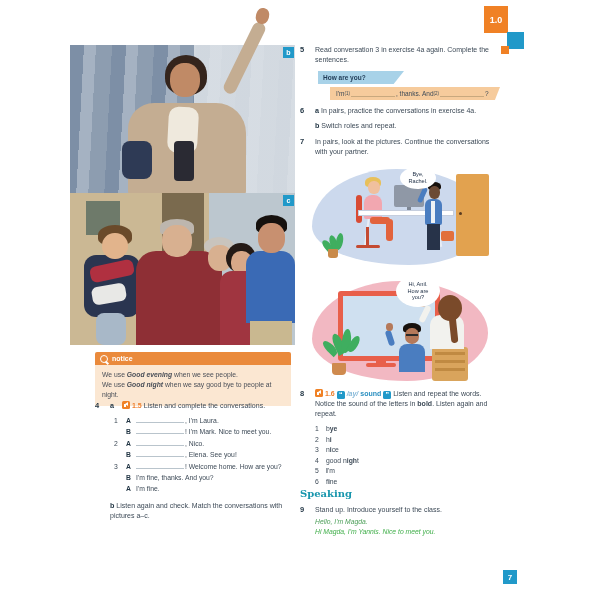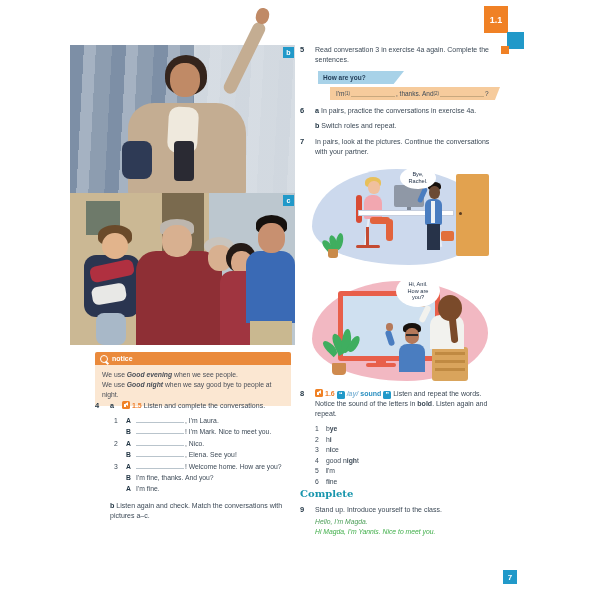--- a/index.html
+++ b/index.html
@@ -150,21 +150,21 @@
   .wnum{width:11px;flex:0 0 11px;}
   
   .speaking-title{font-family:"DejaVu Serif",serif;font-weight:bold;color:#1896ad;font-size:10px;}
   .example{font-size:6.8px;font-style:italic;line-height:9.6px;}
   .ex-green1{color:#4a9e57;}
   .ex-green2{color:#3fae49;}
 </style>
 </head>
 <body>
 
-<div class="abs unit-badge">1.1</div>
+<div class="abs unit-badge">1.0</div>
 <div class="abs sq-blue"></div>
 <div class="abs sq-orange-sm"></div>
 
 <div class="abs photo photo-b">
   <div class="abs w-arm"></div>
   <div class="abs w-hand"></div>
   <div class="abs w-coat"></div>
   <div class="abs w-bag"></div>
   <div class="abs w-scarf"></div>
   <div class="abs w-top"></div>
@@ -383,21 +383,21 @@
   <div class="wrow">
       <span class="wnum">5</span>
       <span><span></span><b>I</b><span>'m</span></span>
     </div>
   <div class="wrow">
       <span class="wnum">6</span>
       <span><span>f</span><b>i</b><span>ne</span></span>
     </div>
 </div>
 
-<div class="abs rrow speaking-title" style="top:488px;">Complete</div>
+<div class="abs rrow speaking-title" style="top:488px;">Speaking</div>
 <div class="abs rrow row" style="top:505px;">
   <span class="exnum ncol">9</span>
   <span class="instr">Stand up. Introduce yourself to the class.</span>
 </div>
 <div class="abs rrow example ex-green1" style="top:517px;padding-left:15px;">Hello, I'm Magda.</div>
 <div class="abs rrow example ex-green2" style="top:527px;padding-left:15px;">Hi Magda, I'm Yannis. Nice to meet you.</div>
 
 <div class="abs page-num">7</div>
 
 </body></html>

